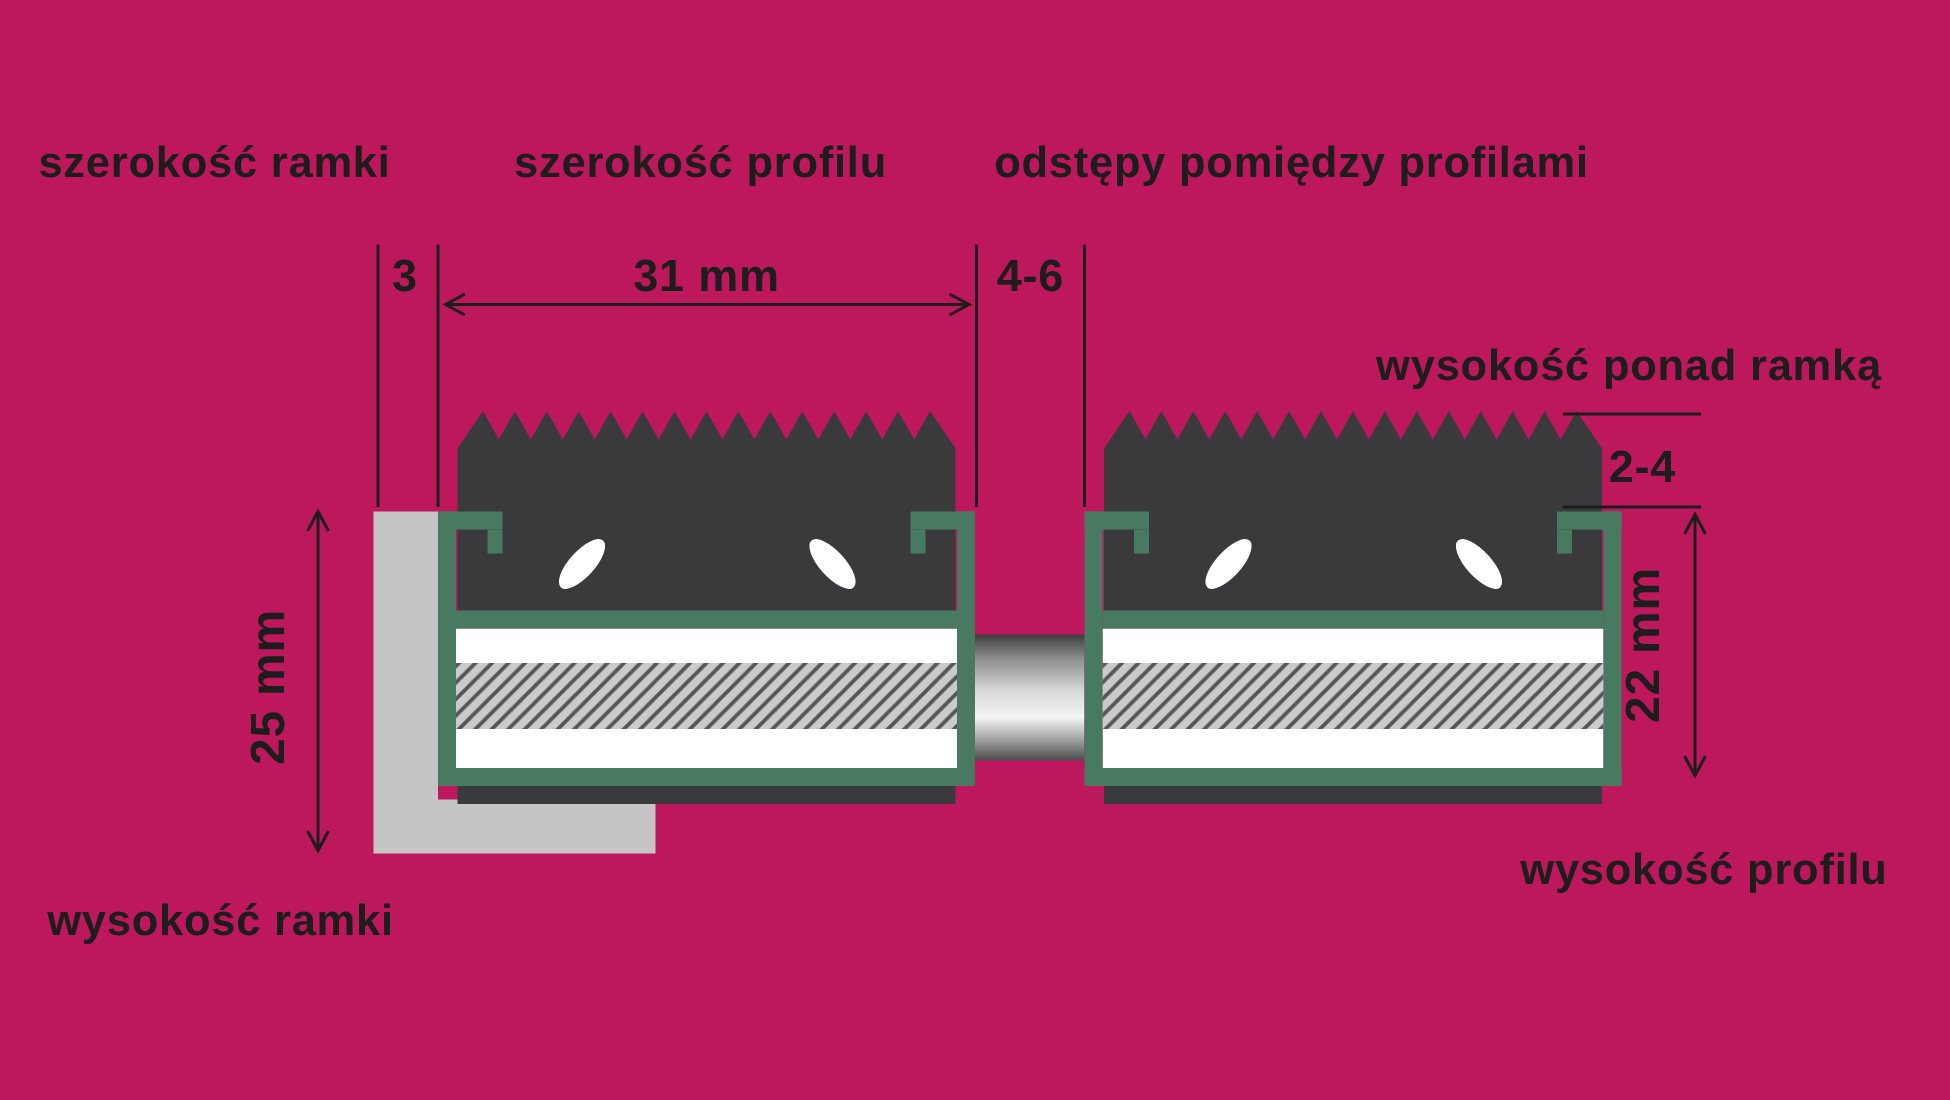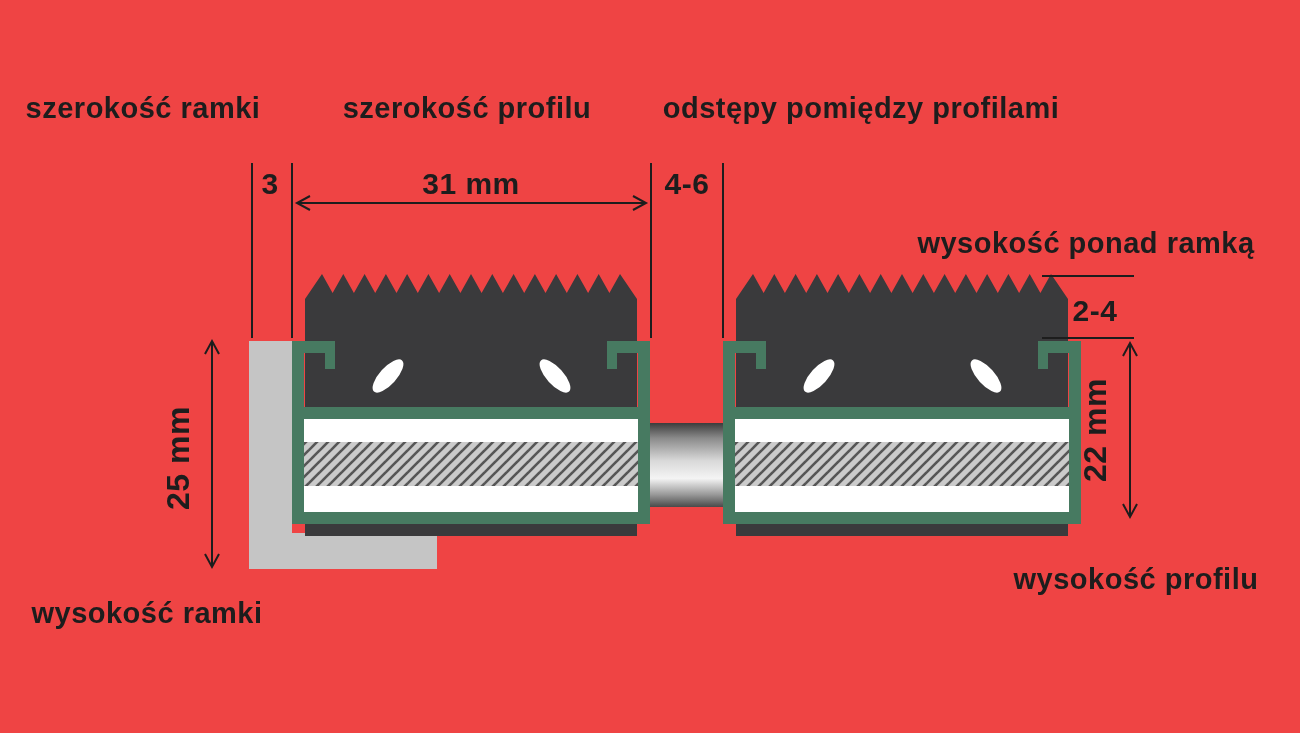--- a/index.html
+++ b/index.html
@@ -1,20 +1,20 @@
 <!DOCTYPE html>
 <html style="--ink: #1d1d1d; --green: #477a61; --dark: #3a3a3c; --gray: #c5c5c5; --hatchbg: #cbcbcb; --hatchline: #565656;"><head>
 <meta charset="utf-8">
 <style>
   :root{
     --ink:#1d1d1d; --green:#477a61; --dark:#3a3a3c; --gray:#c5c5c5;
     --hatchbg:#cbcbcb; --hatchline:#565656;
   }
   html,body{margin:0;padding:0;background:#ffffff;}
-  .stage{width:1300px;height:733px;position:relative;background:#ef4444;overflow:hidden;}
+  .stage{width:1300px;height:733px;position:relative;background:#be185d;overflow:hidden;}
   svg{display:block;}
   text{
     font-family:"Liberation Sans", sans-serif;
     font-weight:700;
     fill:var(--ink);
     letter-spacing:0.5px;
   }
   .lbl{font-size:29px;}
   .dim{font-size:30px;}
   .dimrot{font-size:32px;}

